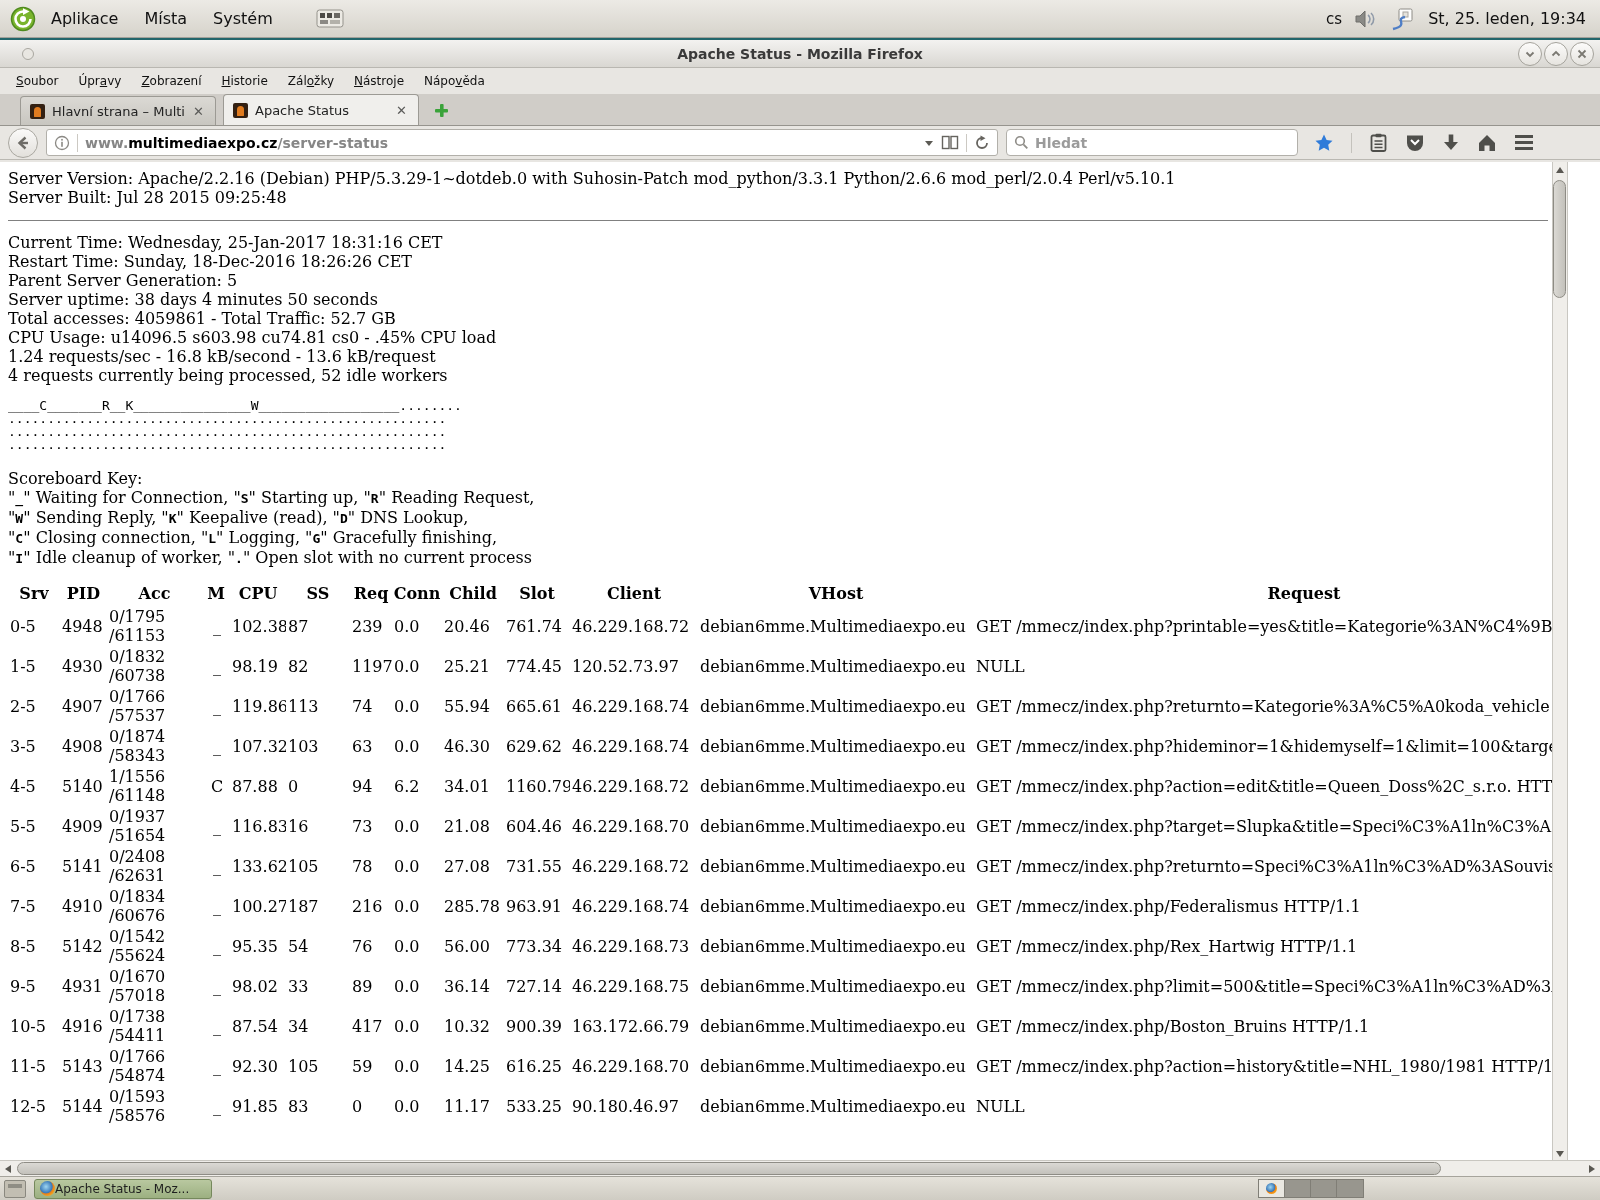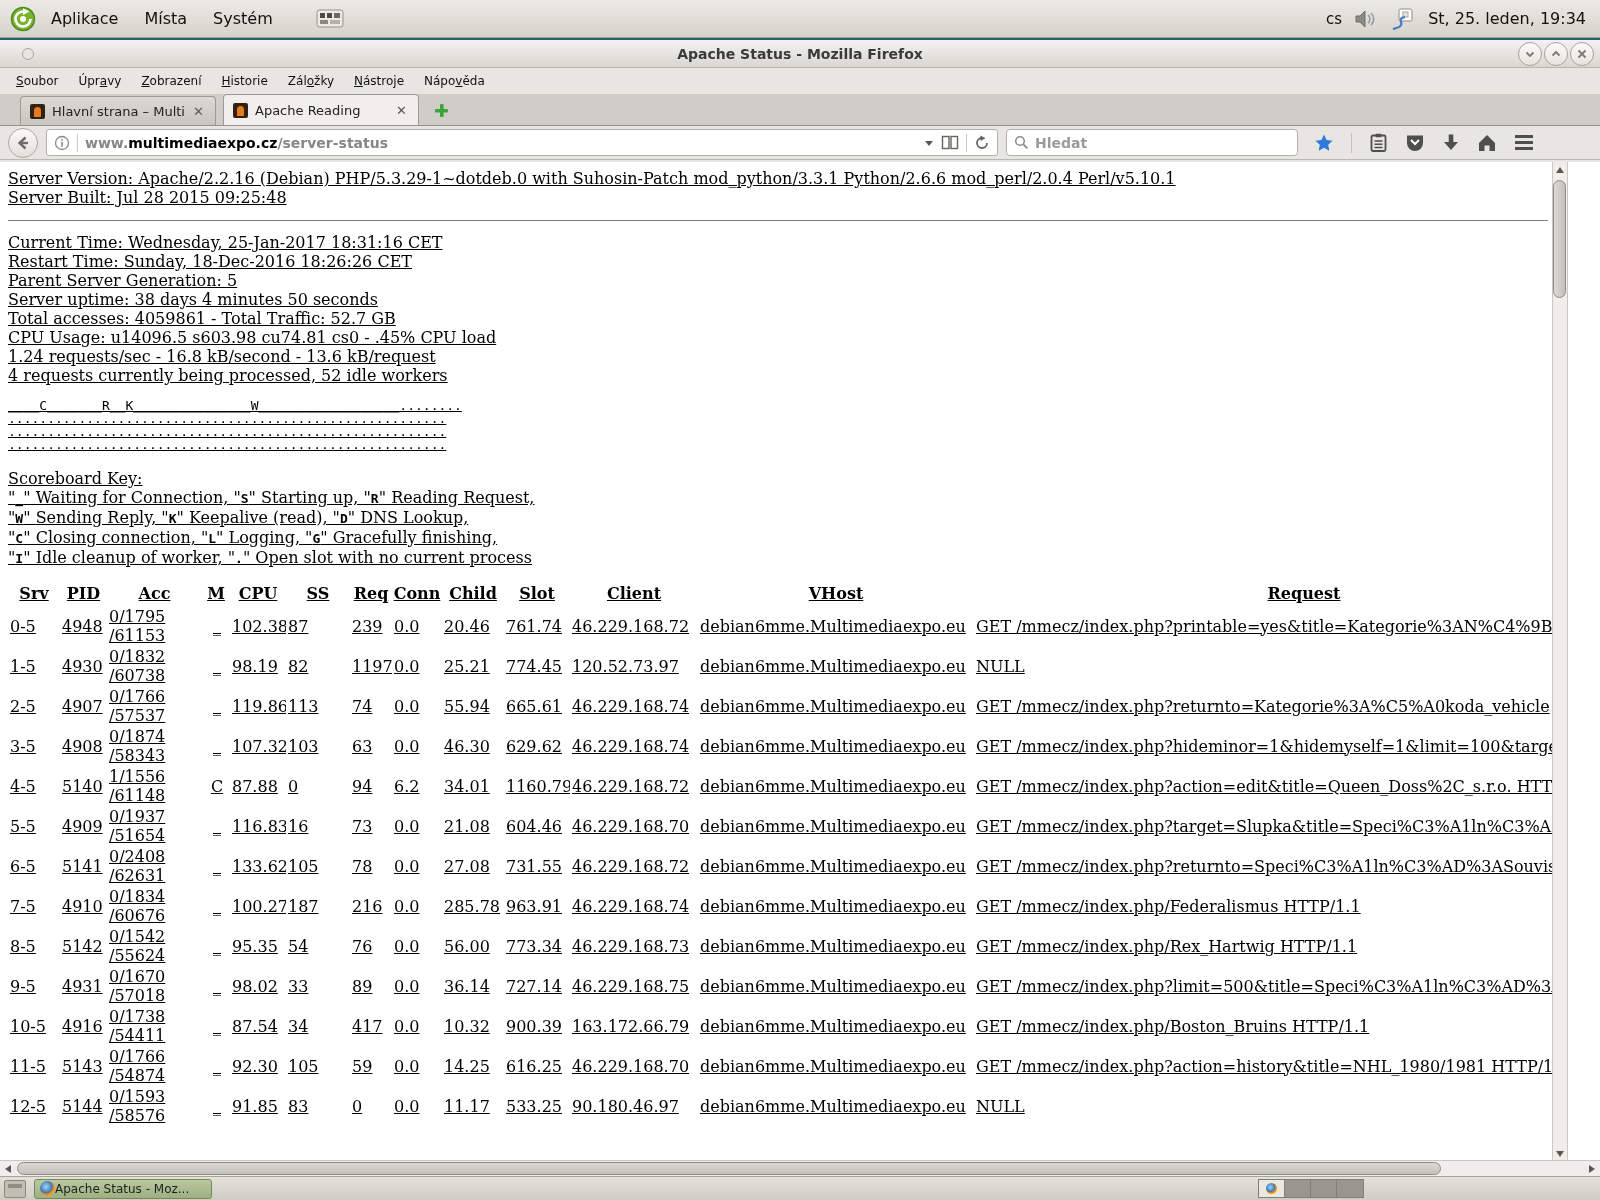--- a/index.html
+++ b/index.html
@@ -99,21 +99,21 @@
     display:flex; align-items:center; padding:0 7px; gap:6px; font-size:14px;
   }
   .search-placeholder { color:#9b9b9b; }
   .nav-icons { display:flex; align-items:center; gap:17px; margin-left:8px; }
   .toolbar-sep { width:1px; height:20px; background:#c4c2bc; }
 
   
   .content { position:absolute; top:122px; left:0; right:0; height:1000px; background:#fff; overflow:hidden; }
   .page {
     width:1552px; height:100%; overflow:hidden; padding:7px 4px 0 8px;
-    font-family:"DejaVu Serif", serif; font-size:16px; color:#000;text-decoration:underline;
+    font-family:"DejaVu Serif", serif; font-size:16px; color:#000;
   }
   .line { line-height:19px; white-space:nowrap; }
   .page hr { border:none; border-top:1px solid #808080; border-bottom:1px solid #fff; margin:13px 0 11px 0; }
   pre.scoreboard { margin:14px 0 0 0; font-family:"DejaVu Sans Mono", monospace; font-size:13px; line-height:13px; }
   .key-title { margin-top:18px; }
   b.code { font-family:"DejaVu Sans Mono", monospace; font-size:13px; font-weight:bold; }
 
   table.status { border-collapse:collapse; table-layout:fixed; width:1626px; margin-top:13px; }
   table.status th { font-weight:bold; text-align:center; font-size:16px; padding:3px 0; white-space:nowrap; }
   table.status td { padding:1px 0 1px 2px; vertical-align:middle; white-space:nowrap; font-size:16px; line-height:19px; overflow:hidden; }
@@ -252,21 +252,21 @@
 
   <div class="tabbar">
     <span id="tabstrip" style="display:flex;align-items:flex-end;">
         <div class="tab">
           <span class="mme-favicon"></span>
           <span class="tab-label">Hlavní strana – Multi...</span>
           <span class="tab-close">✕</span>
         </div>
         <div class="tab active">
           <span class="mme-favicon"></span>
-          <span class="tab-label">Apache Reading</span>
+          <span class="tab-label">Apache Status</span>
           <span class="tab-close">✕</span>
         </div>
       </span>
     <span class="newtab-btn">
       <svg width="15" height="15" viewBox="0 0 15 15">
         <rect x="6" y="1" width="3.6" height="13" rx="1" fill="#3aa33a"></rect>
         <rect x="1" y="6" width="13" height="3.6" rx="1" fill="#3aa33a"></rect>
       </svg>
     </span>
   </div>

